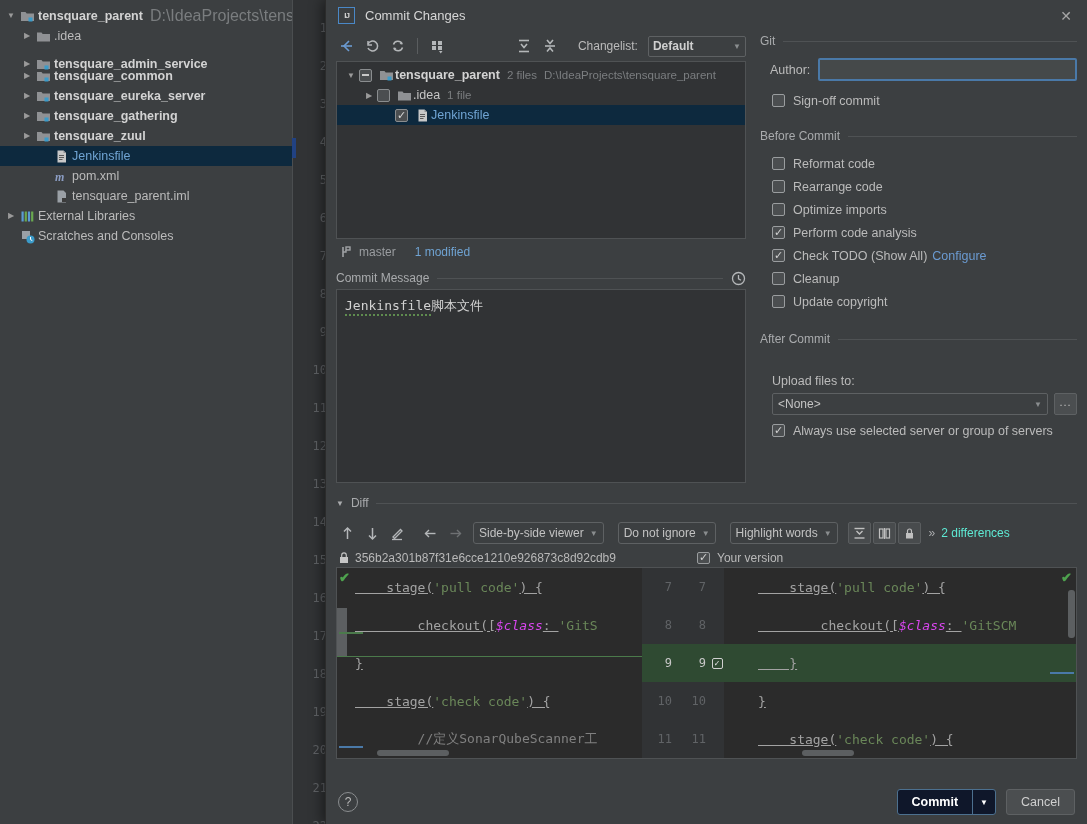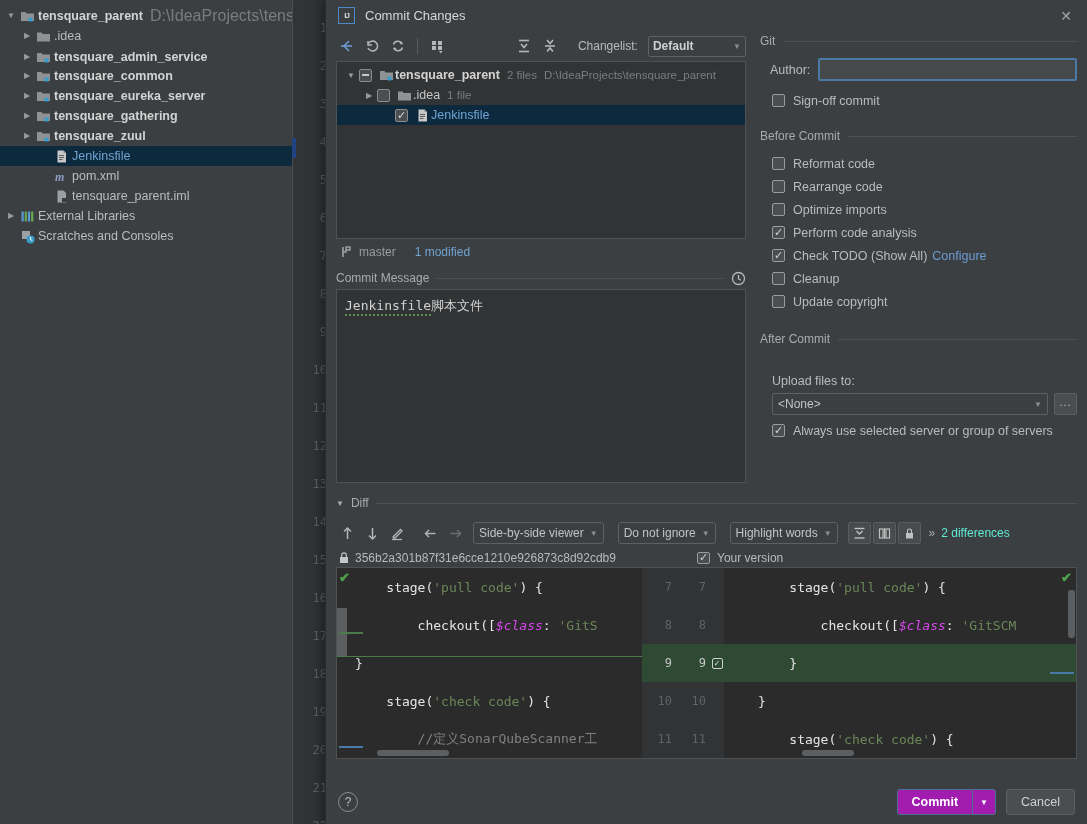--- a/index.html
+++ b/index.html
@@ -213,21 +213,21 @@
   .cline {
     height:38px; display:flex; align-items:center; white-space:pre;
     font-family:"DejaVu Sans Mono", monospace; font-size:13px; color:#a9b7c6;
   }
   .cline.green { background:#2f4a32; }
   .pane-left .cline { padding-left:18px; }
   .pane-right .cline { padding-left:34px; }
   .tk-str { color:#6a8759; }
   .tk-var { color:#d946ef; font-style:italic; }
   .tk-cmt { color:#808080; }
-  .tk-pln { color:#e5e5e5; }
+  .tk-pln { color:#a3a3a3;text-decoration:underline; }
 
   .gm-row { height:38px; display:flex; align-items:center; font-family:"DejaVu Sans Mono", monospace; font-size:12px; color:#606366; }
   .gm-row.green { background:#2f4a32; color:#c8c8c8; }
   .gm-row .n1 { width:36px; text-align:right; padding-right:6px; }
   .gm-row .n2 { width:28px; text-align:right; }
   .gm-row .gck { width:14px; margin-left:4px; display:flex; align-items:center; justify-content:center; }
   .gm-row .gck .b {
     width:11px; height:11px; border:1px solid #d0d0d0; border-radius:2px;
     display:flex; align-items:center; justify-content:center; font-size:9px; line-height:9px; color:#e4e4e4;
   }
@@ -246,21 +246,21 @@
 
   
   .dlg-foot { height:44px; flex:0 0 44px; display:flex; align-items:center; padding:0 12px; }
   .helpbtn {
     width:20px; height:20px; border-radius:50%; border:1px solid #8a8d8f;
     display:flex; align-items:center; justify-content:center;
     color:#b8b8b8; font-size:12px; cursor:pointer;
   }
   .foot-spacer { flex:1 1 auto; }
   .btn-commit {
-    height:26px; background:#a21caf; border:1px solid #4c708f; border-radius:3px;
+    height:26px; background:#0f172a; border:1px solid #4c708f; border-radius:3px;
     display:flex; align-items:center; cursor:pointer; padding:0;
   }
   .btn-commit .bc-txt { padding:0 14px; color:#ffffff; font-size:12.5px; font-weight:bold; }
   .btn-commit .bc-div { width:1px; height:26px; background:#4c708f; }
   .btn-commit .bc-arr { width:22px; text-align:center; color:#ffffff; font-size:8px; }
   .btn-cancel {
     height:26px; min-width:68px; background:#4b4e50; border:1px solid #5e6163; border-radius:3px;
     display:flex; align-items:center; justify-content:center; color:#cfcfcf; font-size:12.5px;
     cursor:pointer; margin-left:10px; padding:0 14px;
   }
@@ -291,21 +291,21 @@
         </div>
         <div class="tnode indent1" style="top: 26px; position: absolute; left: 0px; right: 0px;">
           <span class="arrow right"></span>
           <span class="ico">
             <svg width="15" height="15" viewBox="0 0 15 15">
               <path d="M1 3.5h4.5l1.2 1.4H14v7.6H1z" fill="#8f9194"></path>
             </svg>
           </span>
           <span class="lbl">.idea</span>
         </div>
-        <div class="tnode indent1" style="top: 47px; position: absolute; left: 0px; right: 0px;">
+        <div class="tnode indent1" style="top: 54px; position: absolute; left: 0px; right: 0px;">
           <span class="arrow right"></span>
           <span class="ico">
             <svg width="15" height="15" viewBox="0 0 15 15">
               <path d="M1 3h4.5l1.2 1.4H14v7.6H1z" fill="#8f9194"></path>
               <rect x="8.5" y="8.5" width="4" height="4" fill="#3b9bc9"></rect>
             </svg>
           </span>
           <span class="lbl bold">tensquare_admin_service</span>
         </div>
         <div class="tnode indent1" style="top: 66px; position: absolute; left: 0px; right: 0px;">

